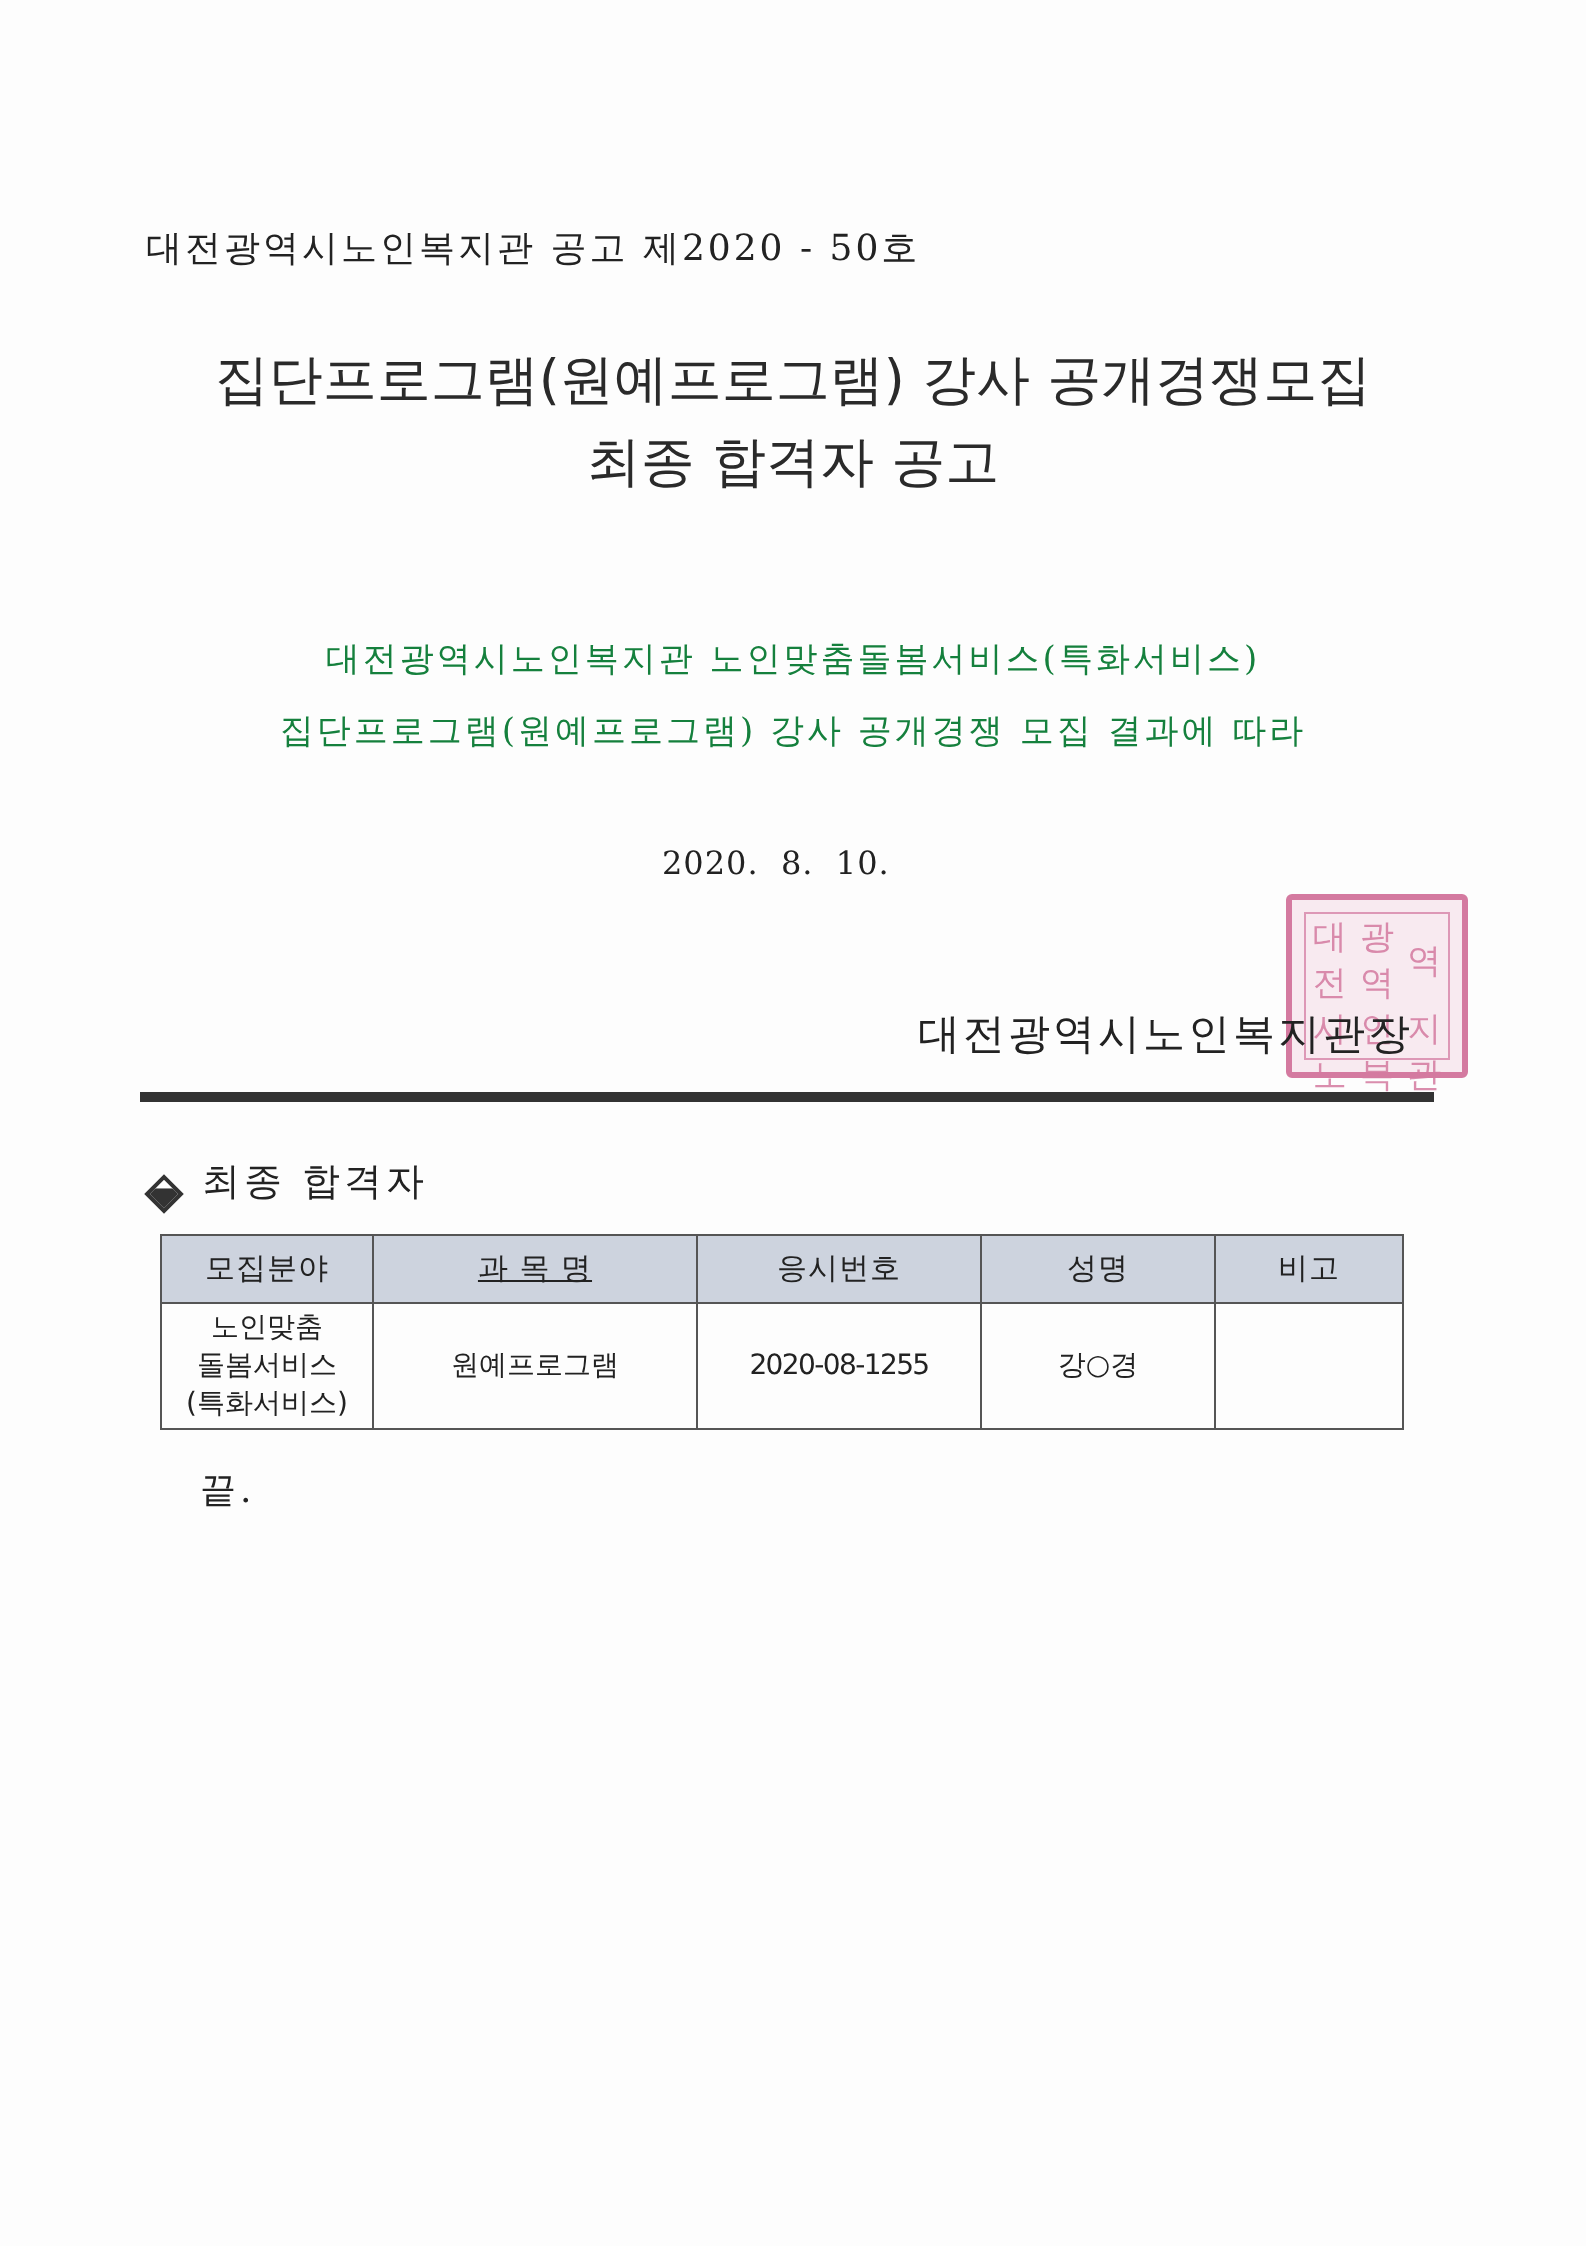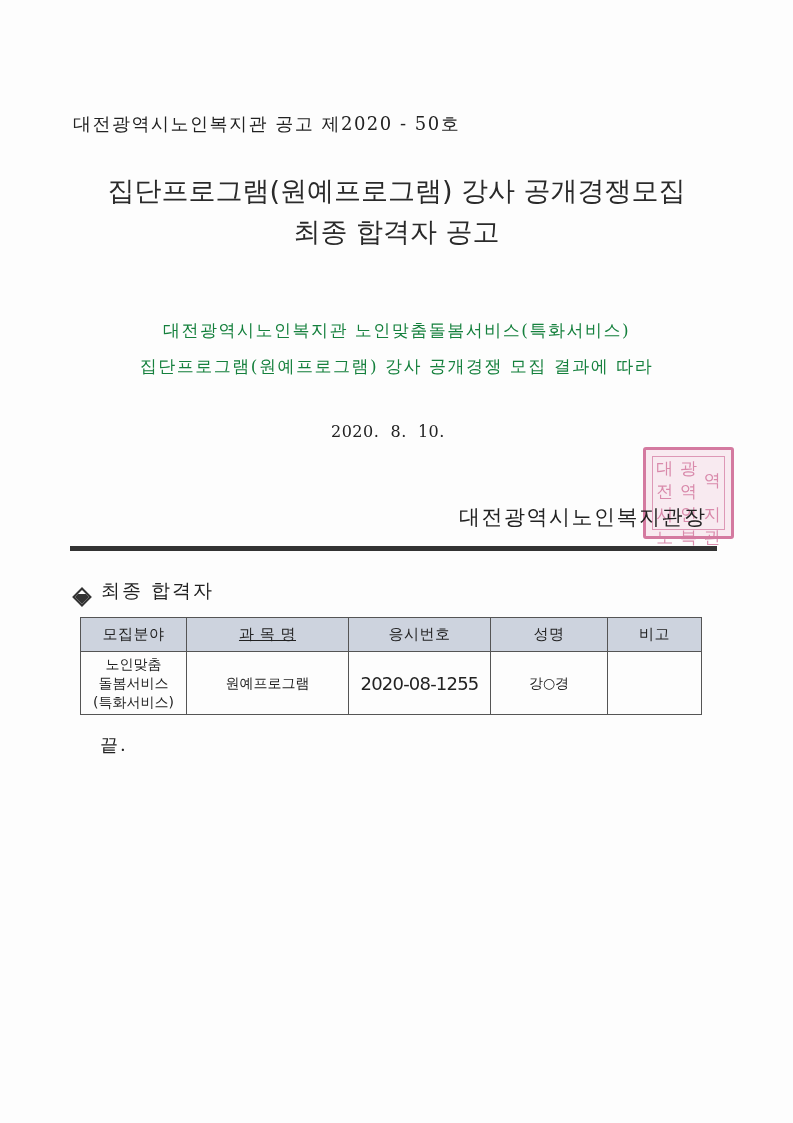--- a/index.html
+++ b/index.html
@@ -141,21 +141,21 @@
     table.results td {
       height: 63px;
       line-height: 19px;
     }
     .col1 { width: 106px; }
     .col2 { width: 162px; text-decoration: underline; }
     .col3 { width: 142px; }
     .col4 { width: 117px; }
     .col5 { width: 94px; }
     .spaced { letter-spacing: 8px; }
-    .app-no { letter-spacing: -0.8px; font-size: 18px; }
+    .app-no { letter-spacing: -0.8px; font-size: 14px; }
     .end-mark {
       position: absolute;
       left: 100px;
       top: 733px;
       font-size: 18px;
       letter-spacing: 2px;
     }
   </style>
 </head>
 <body>

